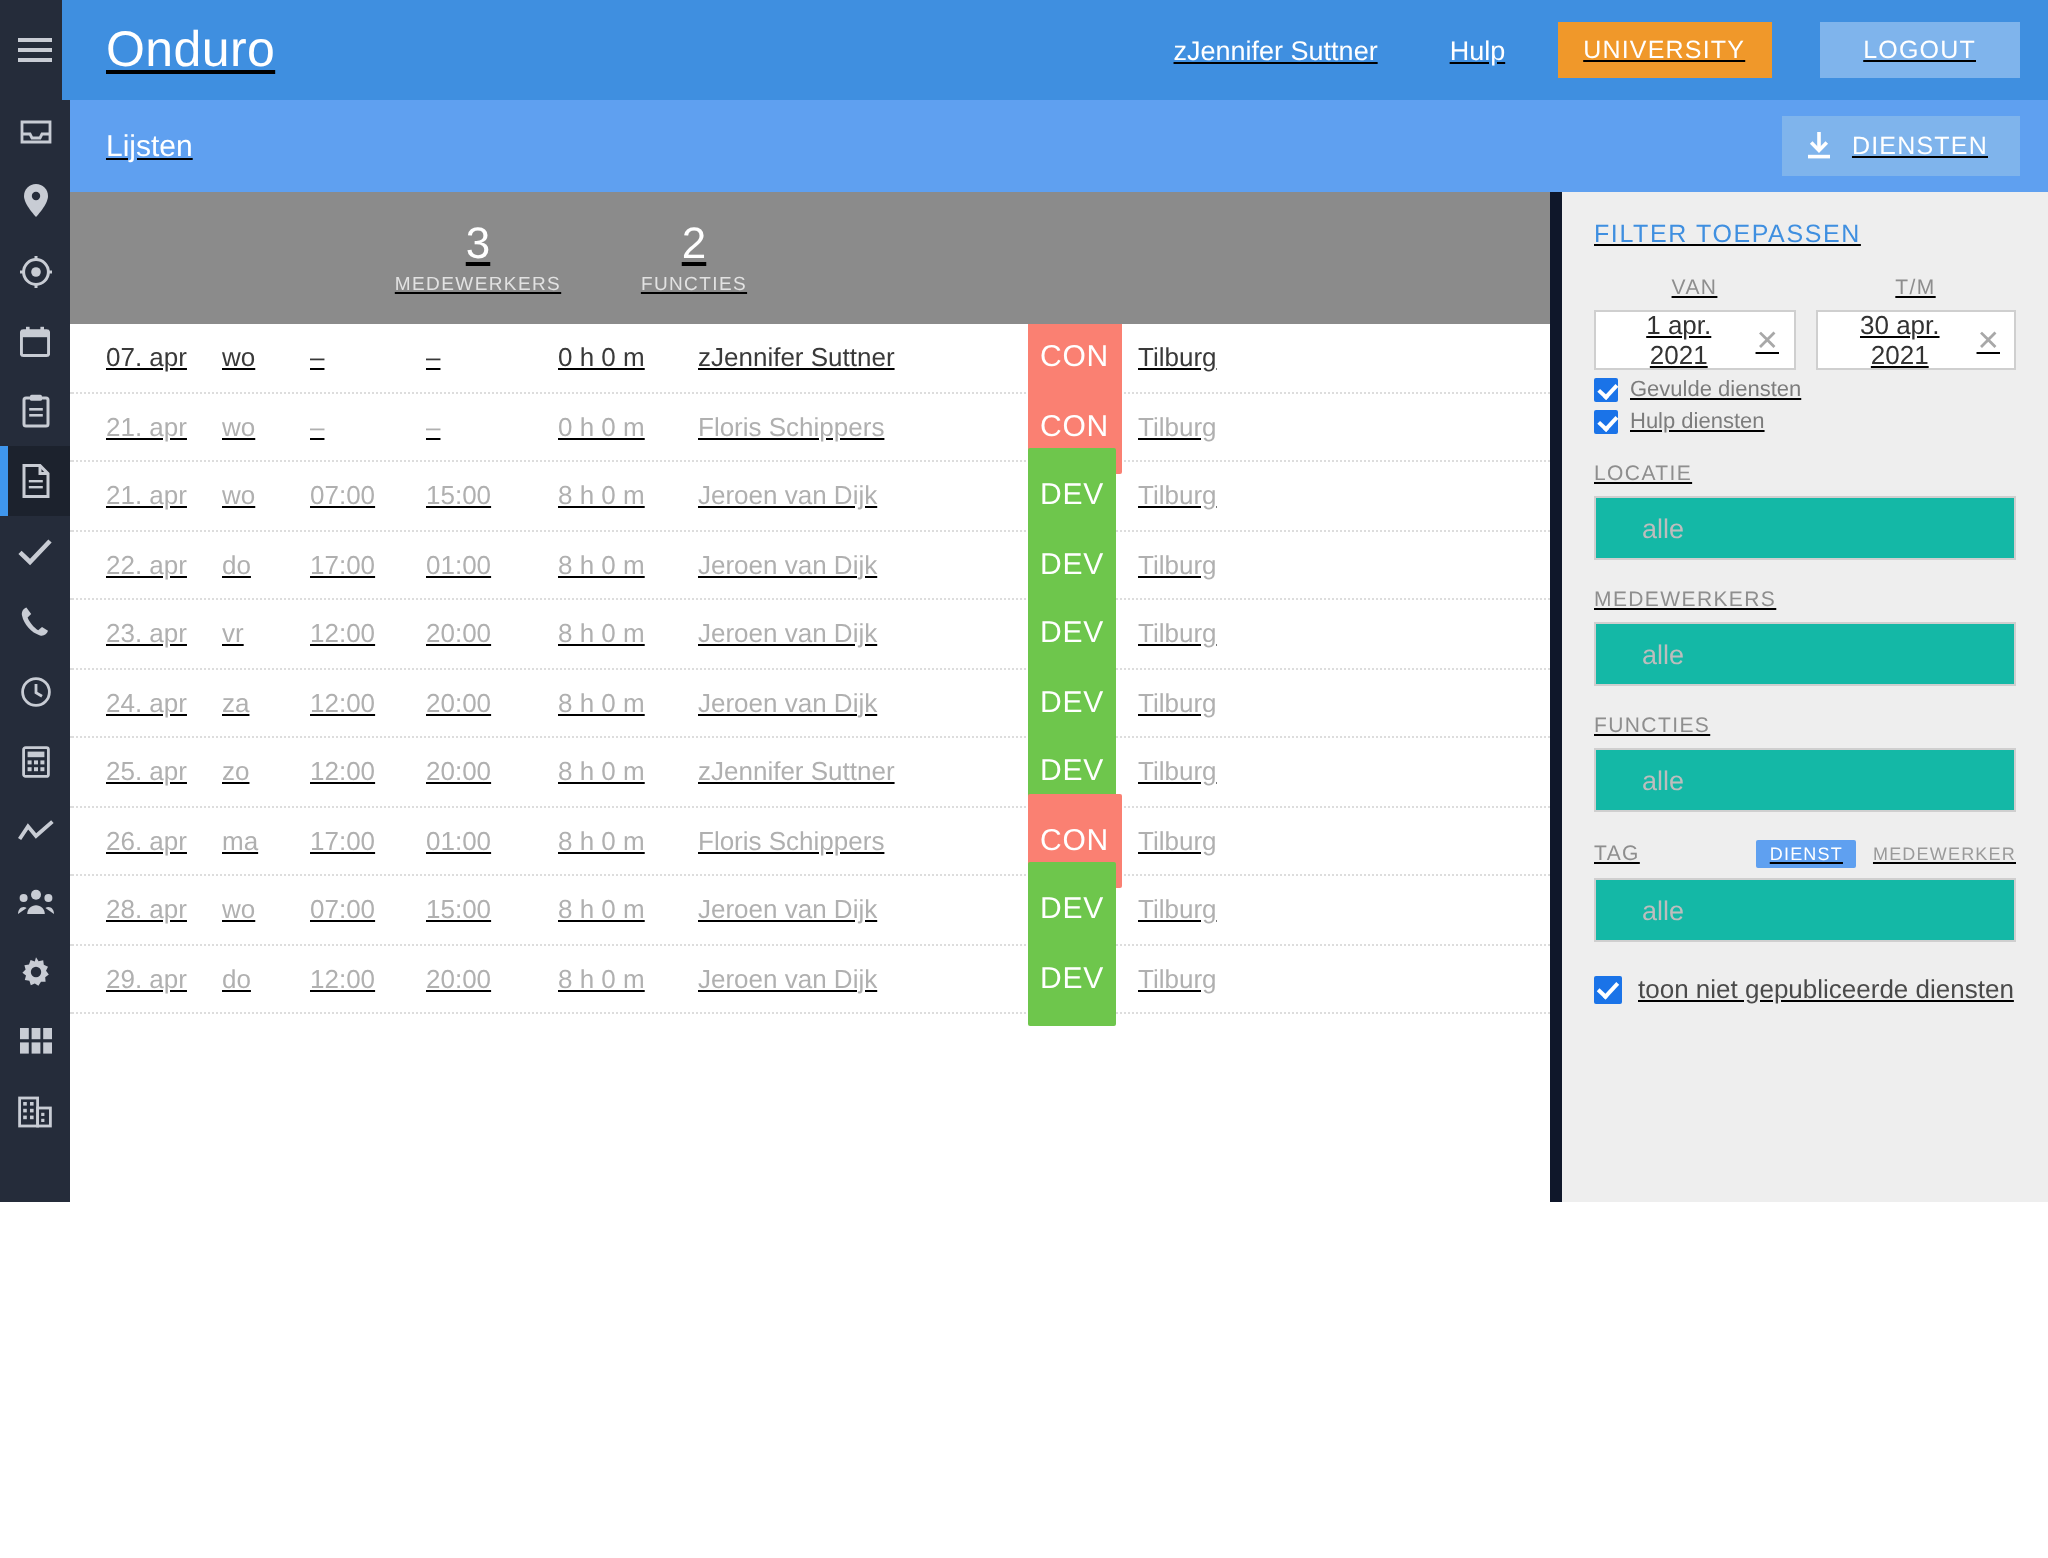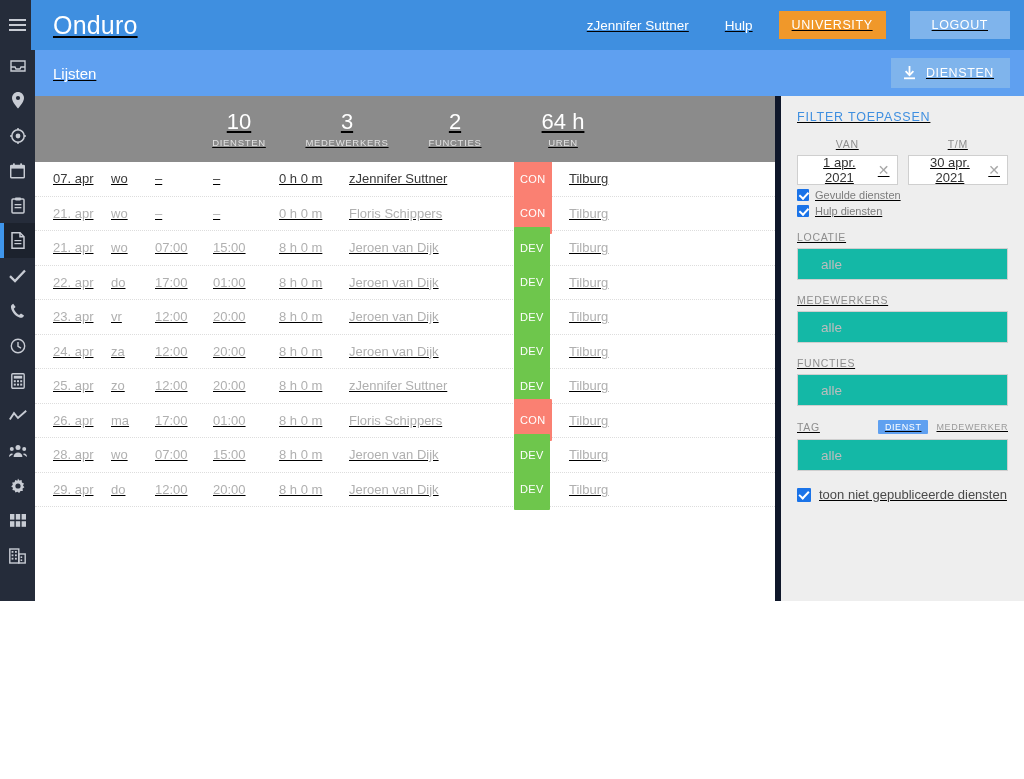--- a/index.html
+++ b/index.html
@@ -210,21 +210,21 @@
   .c-end   { width: 66px; text-align: left; }
   .c-dur   { width: 70px; text-align: left; }
   .c-name  { width: 165px; }
   .c-tag   { width: 55px; }
   .c-loc   { flex: 1; }
 
   .tag {
     display: inline-block;
     min-width: 34px;
     text-align: center;
-    font-size: 11px;
+    font-size: 15px;
     letter-spacing: 0.4px;
     color: #ffffff;
     padding: 15px 6px;
     border-radius: 1px;
     font-weight: 400;
   }
   .tag.con { background: #fa8072; }
   .tag.dev { background: #6ec64c; }
 
   
@@ -538,35 +538,27 @@
         <span>DIENSTEN</span>
       </button>
     </div>
 
     <div class="body">
 
       <section class="content">
 
         <div class="stats" id="stats">
 
-        <div class="stat">
-              <div class="stat-value">10</div>
-              <div class="stat-label">DIENSTEN</div>
-            </div>
             <div class="stat">
               <div class="stat-value">3</div>
               <div class="stat-label">MEDEWERKERS</div>
             </div>
             <div class="stat">
               <div class="stat-value">2</div>
               <div class="stat-label">FUNCTIES</div>
-            </div>
-            <div class="stat">
-              <div class="stat-value">64 h</div>
-              <div class="stat-label">UREN</div>
             </div>
           </div>
 
         <div class="table-wrap" id="table-wrap">
 
         <div class="shift-row highlight">
               <div class="c-date">07. apr</div>
               <div class="c-day">wo</div>
               <div class="c-start">–</div>
               <div class="c-end">–</div>

